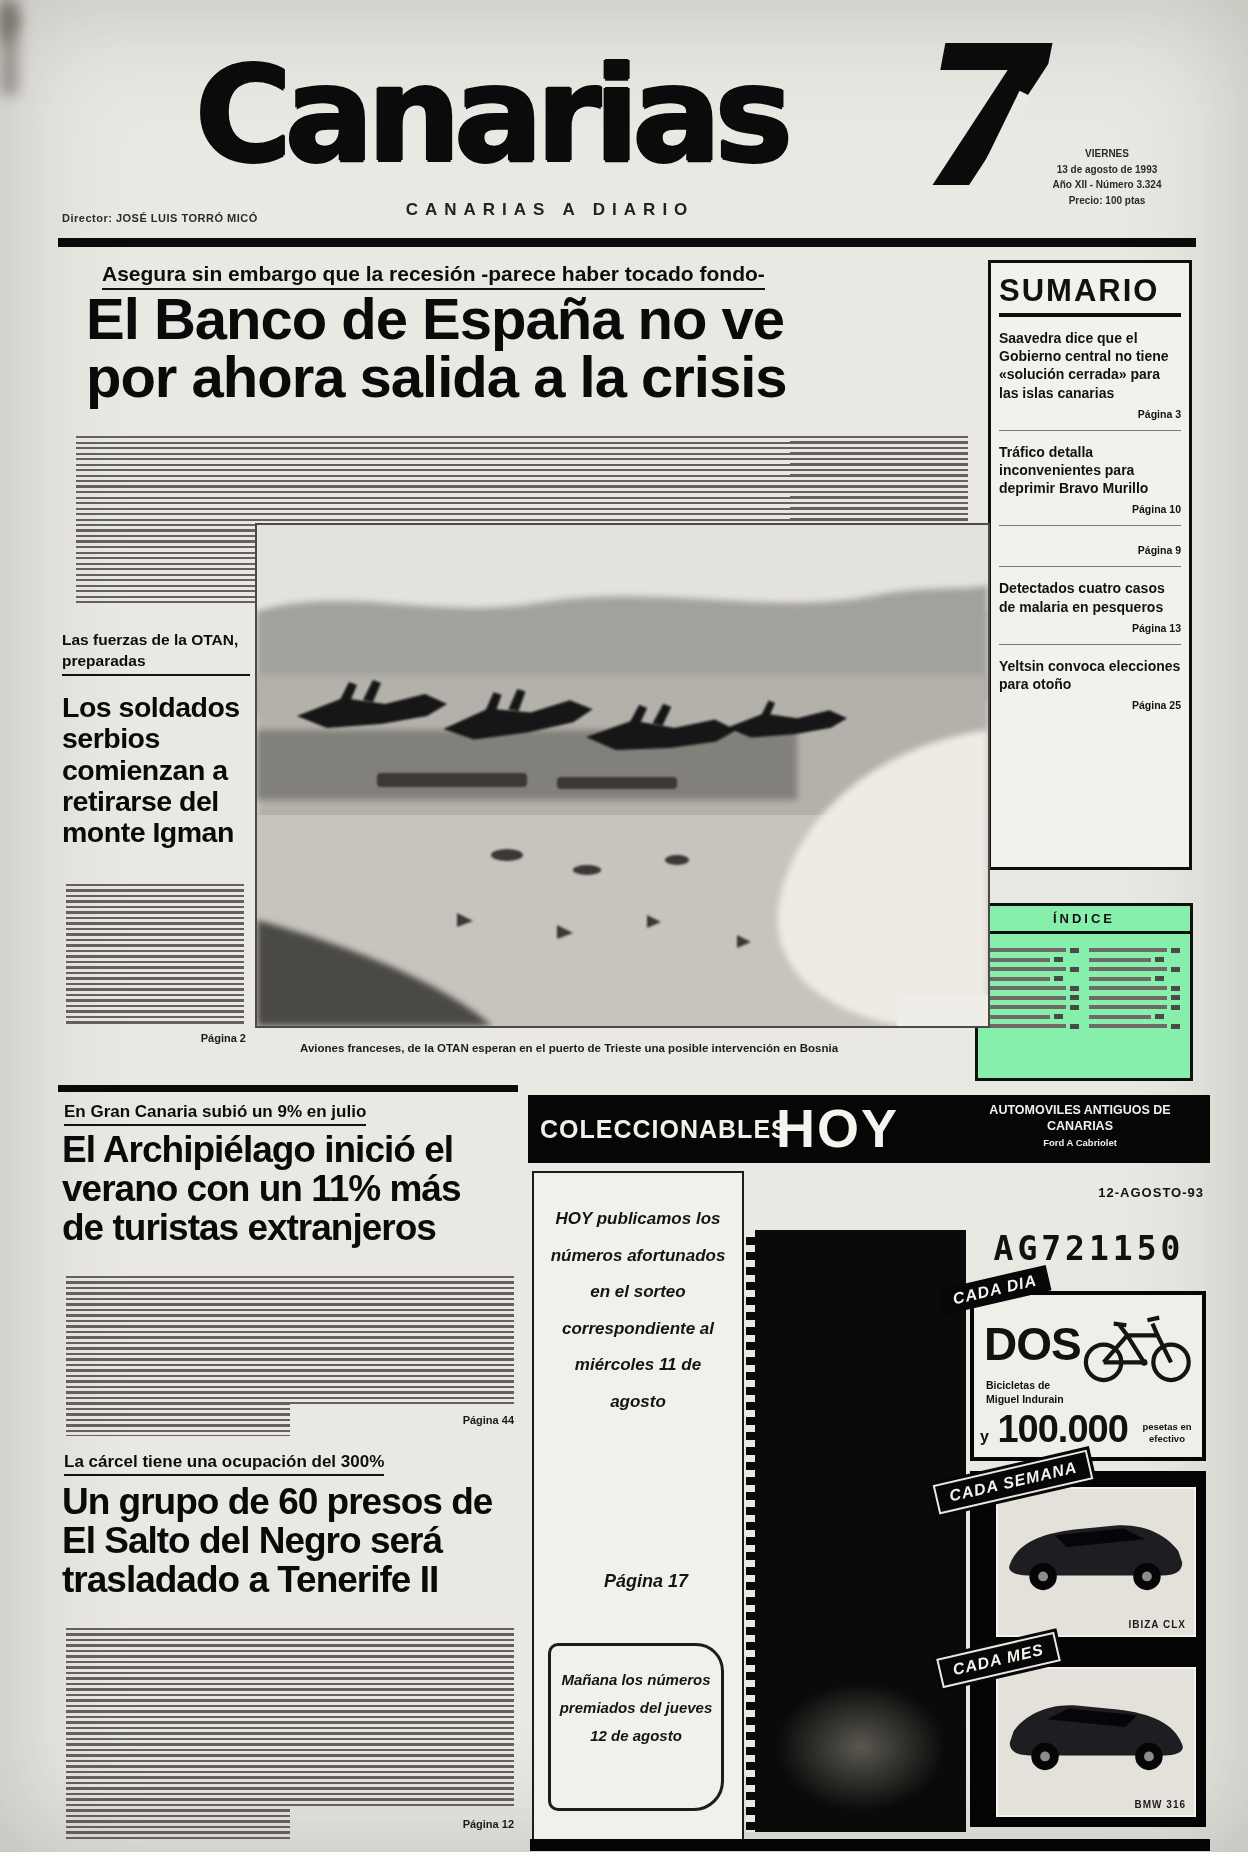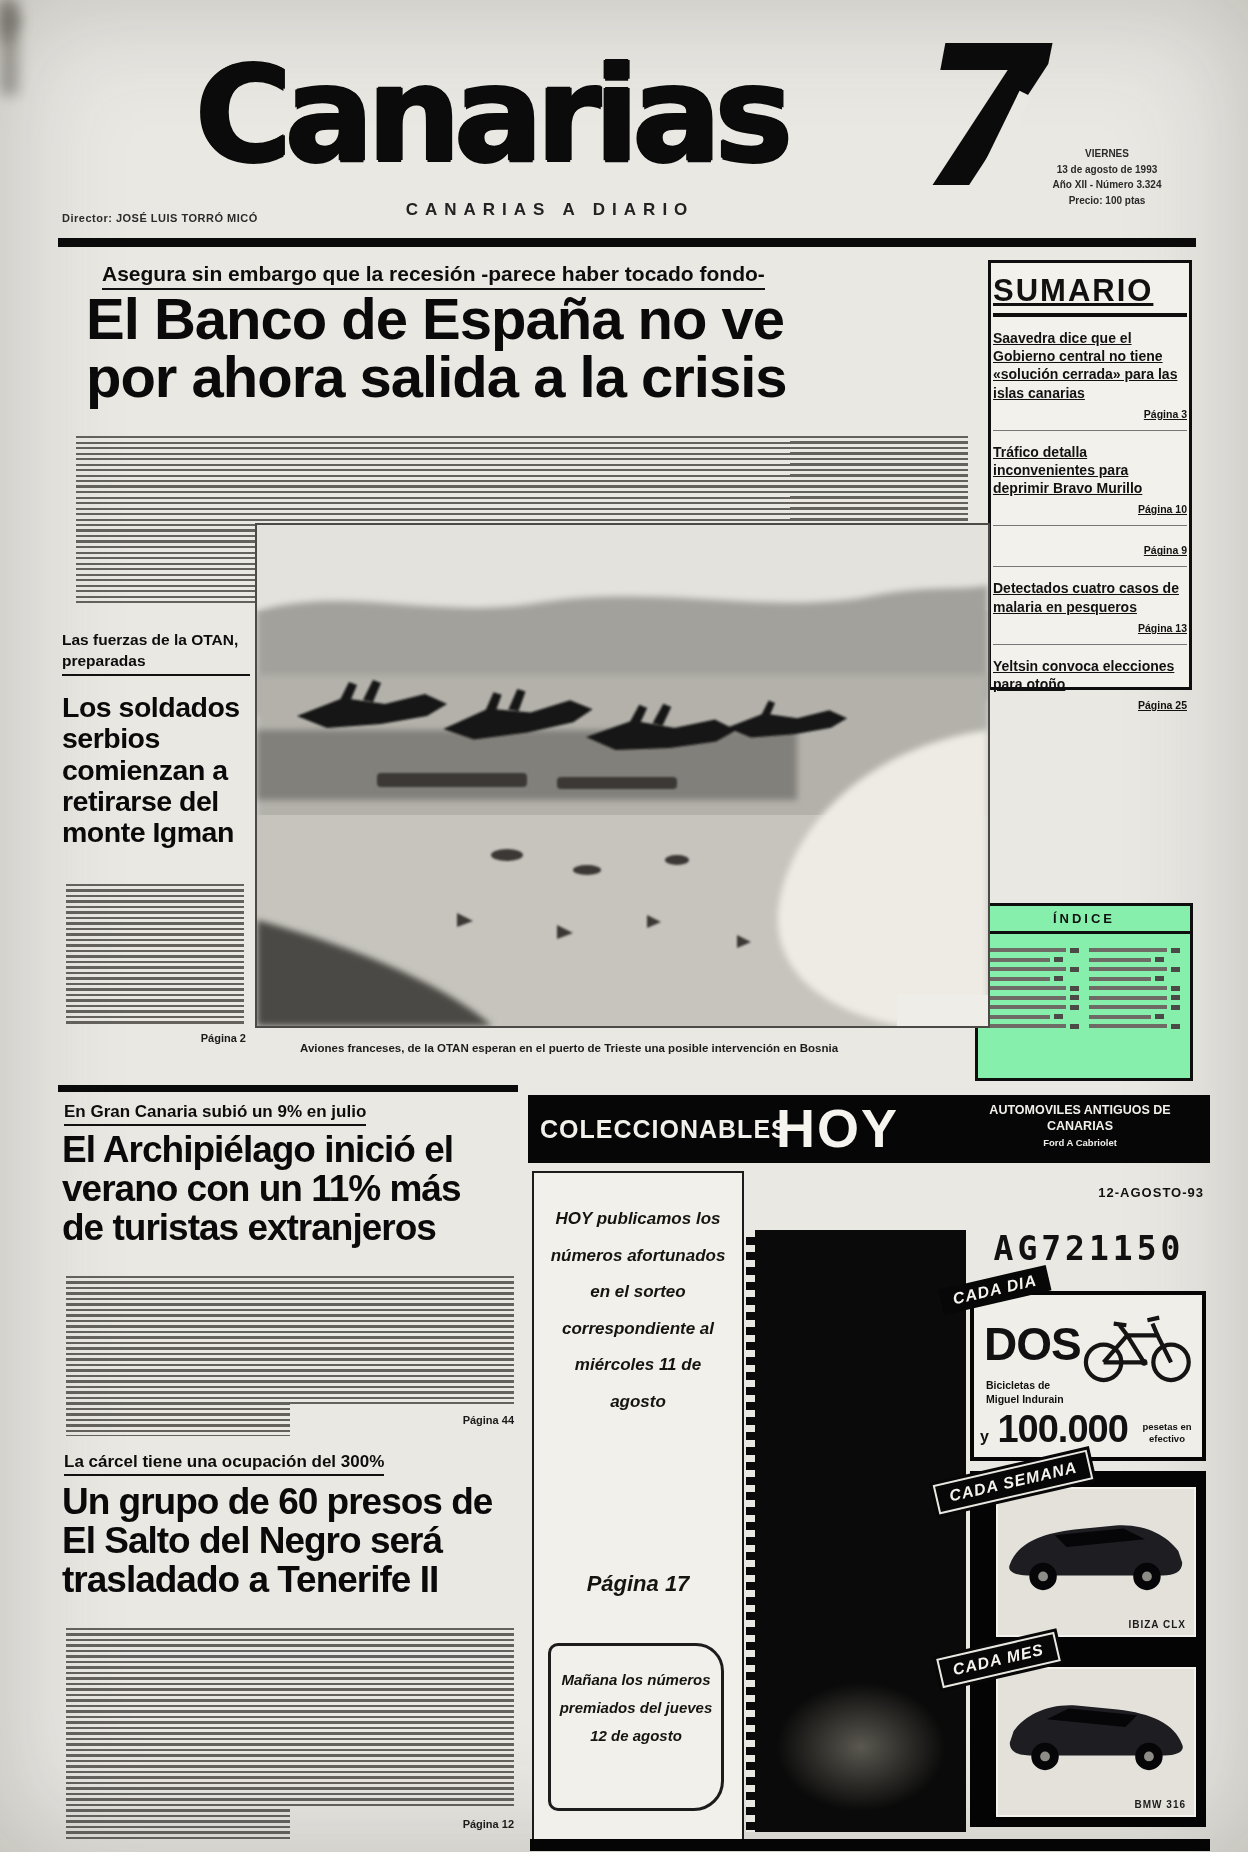--- a/index.html
+++ b/index.html
@@ -33,22 +33,22 @@
   .cols{display:flex;justify-content:center;}
   .cols > div{flex:1;}
 
   
   .lead-kicker{left:102px;top:262px;font-size:21px;}
   .lead-headline{left:86px;top:290px;width:900px;font-size:58px;line-height:1.0;}
   .lead-body{left:76px;top:436px;width:892px;height:172px;}
   .lead-pageref{margin-top:10px;}
 
   
-  .sumario{left:988px;top:260px;width:204px;height:430px;border:3px solid #0e0e0e;background:#f3f1ec;
-           box-sizing:border-box;padding:10px 2px;text-decoration:underline;}
+  .sumario{left:988px;top:260px;width:204px;height:610px;border:3px solid #0e0e0e;background:#f3f1ec;
+           box-sizing:border-box;padding:10px 8px;}
   .sumario-title{font-size:31px;font-weight:900;letter-spacing:2px;border-bottom:4px solid #0e0e0e;
                  padding-bottom:4px;}
   .sumario-item{padding:12px 0 10px 0;border-bottom:1px solid #777;}
   .sumario-item:last-child{border-bottom:none;}
   .sumario-item .t{font-size:14px;font-weight:800;line-height:1.3;}
   .sumario-item .p{font-size:10.5px;font-weight:700;text-align:right;margin-top:6px;}
 
   
   .indice{left:975px;top:903px;width:218px;height:178px;border:3px solid #0e0e0e;background:#86efac;
           box-sizing:border-box;}
@@ -89,21 +89,21 @@
   .promo-label{position:absolute;left:12px;top:20px;color:#f2f0ea;font-size:25px;font-weight:800;letter-spacing:1px;}
   .promo-brand{position:absolute;left:248px;top:2px;color:#f6f4ee;font-size:54px;font-weight:900;letter-spacing:2px;}
   .promo-rhead{position:absolute;left:428px;top:8px;width:248px;text-align:center;color:#f2f0ea;}
   .promo-rtitle{font-size:12.5px;font-weight:800;line-height:1.25;}
   .promo-rsub{font-size:9.5px;font-weight:700;margin-top:3px;}
 
   .promo-left{position:absolute;left:4px;top:76px;width:212px;height:672px;border:2px solid #1c1c1c;
               background:#f2f0eb;box-sizing:border-box;}
   .hand{font-style:italic;font-weight:900;text-align:center;color:#15140f;}
   .note-top{position:absolute;left:12px;top:28px;width:184px;font-size:17px;line-height:2.15;}
-  .note-page{position:absolute;left:12px;top:398px;width:184px;font-size:22px;}
+  .note-page{position:absolute;left:20px;top:398px;width:184px;font-size:18px;}
   .note-box{position:absolute;left:14px;top:470px;width:176px;height:168px;border:3px solid #1c1c1c;
             border-radius:10px 28px 30px 10px;box-sizing:border-box;padding:20px 8px;
             font-size:15px;line-height:1.85;}
 
   .ticket{position:absolute;left:218px;top:135px;width:220px;height:602px;background:#0a0a0a;}
   .perf{position:absolute;left:0;top:0;width:9px;height:100%;
         background:repeating-linear-gradient(180deg,#eae8e3 0 7px,rgba(0,0,0,0) 7px 15px);}
   .ticket-glow{position:absolute;left:30px;bottom:20px;width:170px;height:130px;
                background:radial-gradient(ellipse at center,#5a5850 0,rgba(10,10,10,0) 70%);}
 

